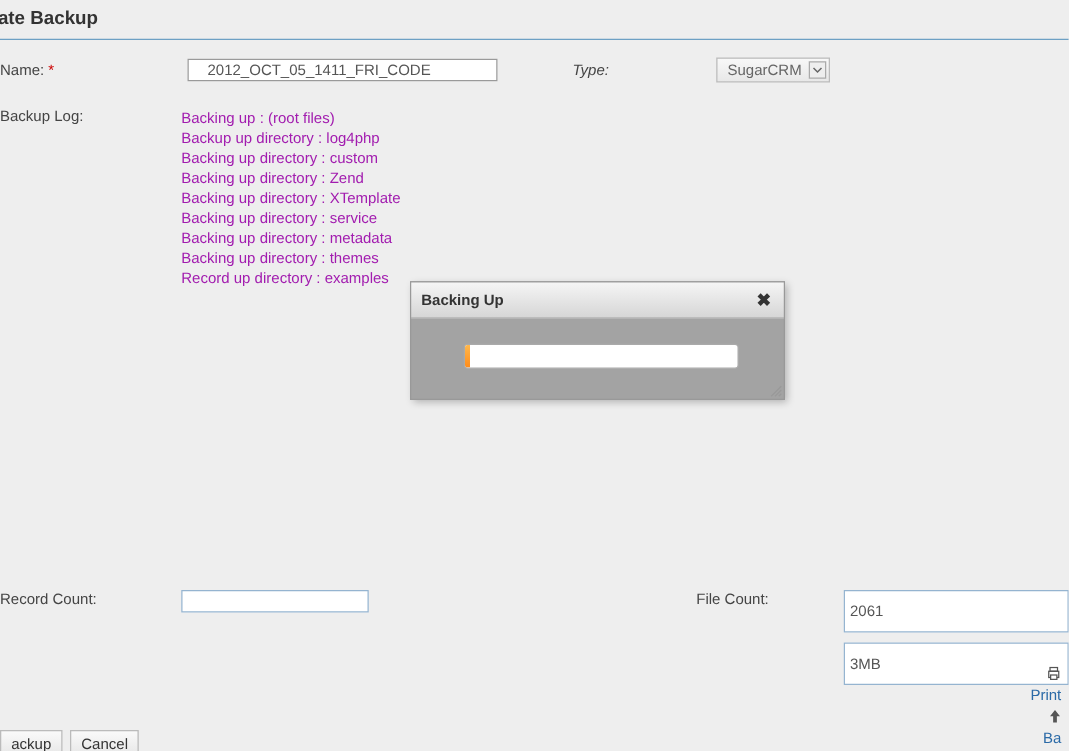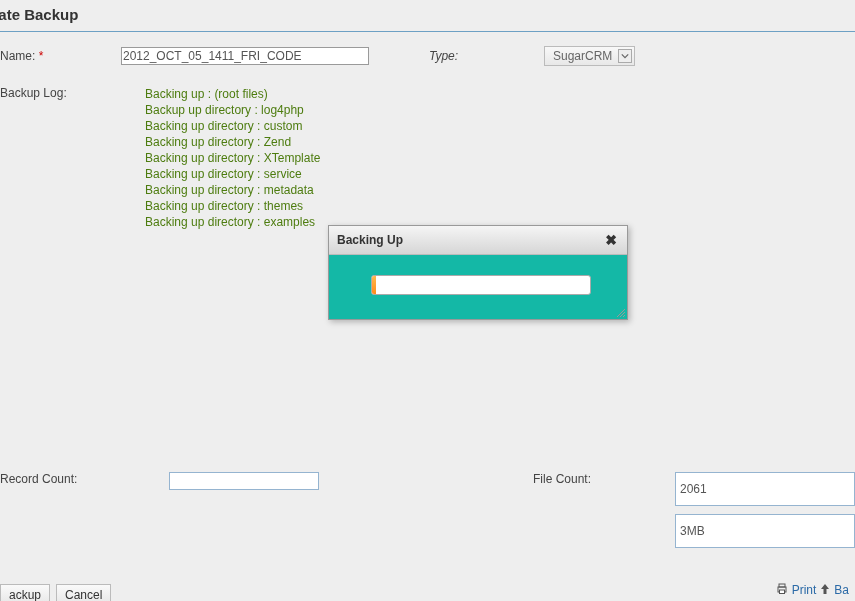--- a/index.html
+++ b/index.html
@@ -28,35 +28,35 @@
       border: none;
       border-top: 1px solid #6da0c4;
       margin-bottom: 14px;
     }
     .form-row {
       display: flex;
       align-items: center;
       margin-bottom: 10px;
     }
     .label-col {
-      width: 121px;
+      width: 150px;
       color: #444;
     }
     .required {
       color: #c00;
     }
     .input-col {
       flex: 0 0 auto;
     }
     .name-input {
       width: 248px;
       height: 18px;
       border: 1px solid #9a9a9a;
       background: #fff;
-      padding: 1px 1px;
+      padding: 1px 15px;
       font-size: 12px;
       color: #555;
     }
     .type-label {
       margin-left: 60px;
       width: 115px;
       color: #444;
       font-style: italic;
     }
     .type-select {
@@ -87,33 +87,32 @@
     .log-area {
       display: flex;
       margin-top: 20px;
     }
     .log-label {
       width: 145px;
       color: #444;
       padding-top: 0;
     }
     .log-text {
-      color: #4d7c0f;
+      color: #a21caf;
       line-height: 16px;
     }
     .bottom-section {
       position: absolute;
       top: 472px;
       left: 0;
       right: 0;
     }
     .counts-row {
       display: flex;
       margin-bottom: 0;
-      gap: 24px;
     }
     .count-label {
       width: 145px;
       color: #444;
     }
     .count-input {
       width: 150px;
       height: 18px;
       border: 1px solid #95b4d0;
       background: #fff;
@@ -152,39 +151,40 @@
       padding: 3px 8px;
       font-size: 12px;
       color: #333;
       cursor: pointer;
     }
     .footer-links {
       position: absolute;
       right: 6px;
       bottom: 4px;
       display: flex;
-      align-items: flex-start;
+      align-items: flex-end;
       gap: 4px;
       color: #2b6aa7;
       font-size: 12px;
+      flex-direction: column;
     }
     .footer-links span {
       cursor: pointer;
     }
     .footer-links .icon {
       display: inline-flex;
       color: #555;
     }
     
     .modal {
       position: absolute;
       left: 328px;
       top: 225px;
       width: 300px;
-      background: #14b8a6;
+      background: #a3a3a3;
       border: 1px solid #999;
       box-shadow: 2px 2px 6px rgba(0,0,0,0.25);
     }
     .modal-header {
       background: linear-gradient(#f5f5f5, #d6d6d6);
       border-bottom: 1px solid #bbb;
       padding: 6px 8px;
       display: flex;
       align-items: center;
       justify-content: space-between;
@@ -261,21 +261,21 @@
   <div class="log-label">Backup Log:</div>
   <div class="log-text" id="log-lines">
       <div>Backing up : (root files)</div>
       <div>Backup up directory : log4php</div>
       <div>Backing up directory : custom</div>
       <div>Backing up directory : Zend</div>
       <div>Backing up directory : XTemplate</div>
       <div>Backing up directory : service</div>
       <div>Backing up directory : metadata</div>
       <div>Backing up directory : themes</div>
-      <div>Backing up directory : examples</div>
+      <div>Record up directory : examples</div>
     </div>
 </div>
 
 <div class="bottom-section">
   <div class="counts-row">
     <div class="count-label">Record Count:</div>
     <input type="text" class="count-input" value="" style="">
     <div class="spacer-col"></div>
     <div class="file-label">File Count:</div>
     <input type="text" class="file-input" value="2061" style="">

